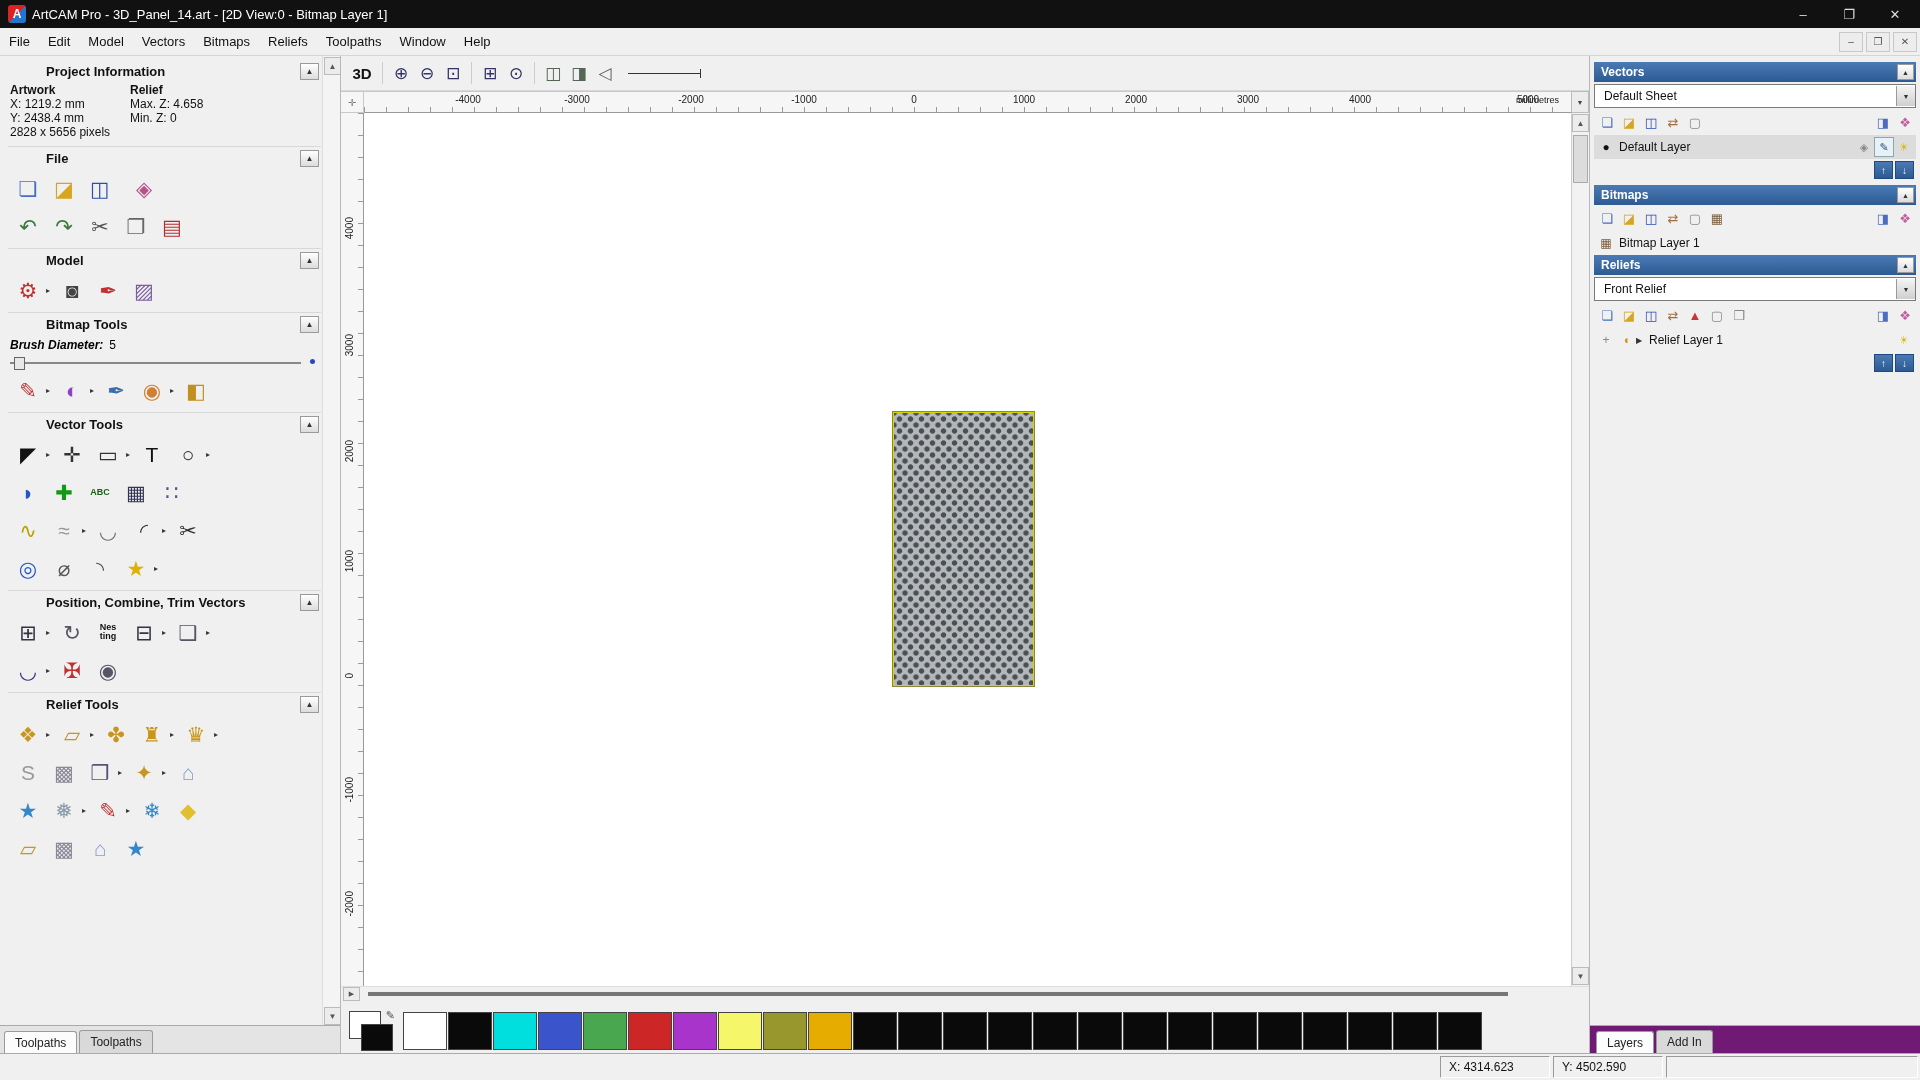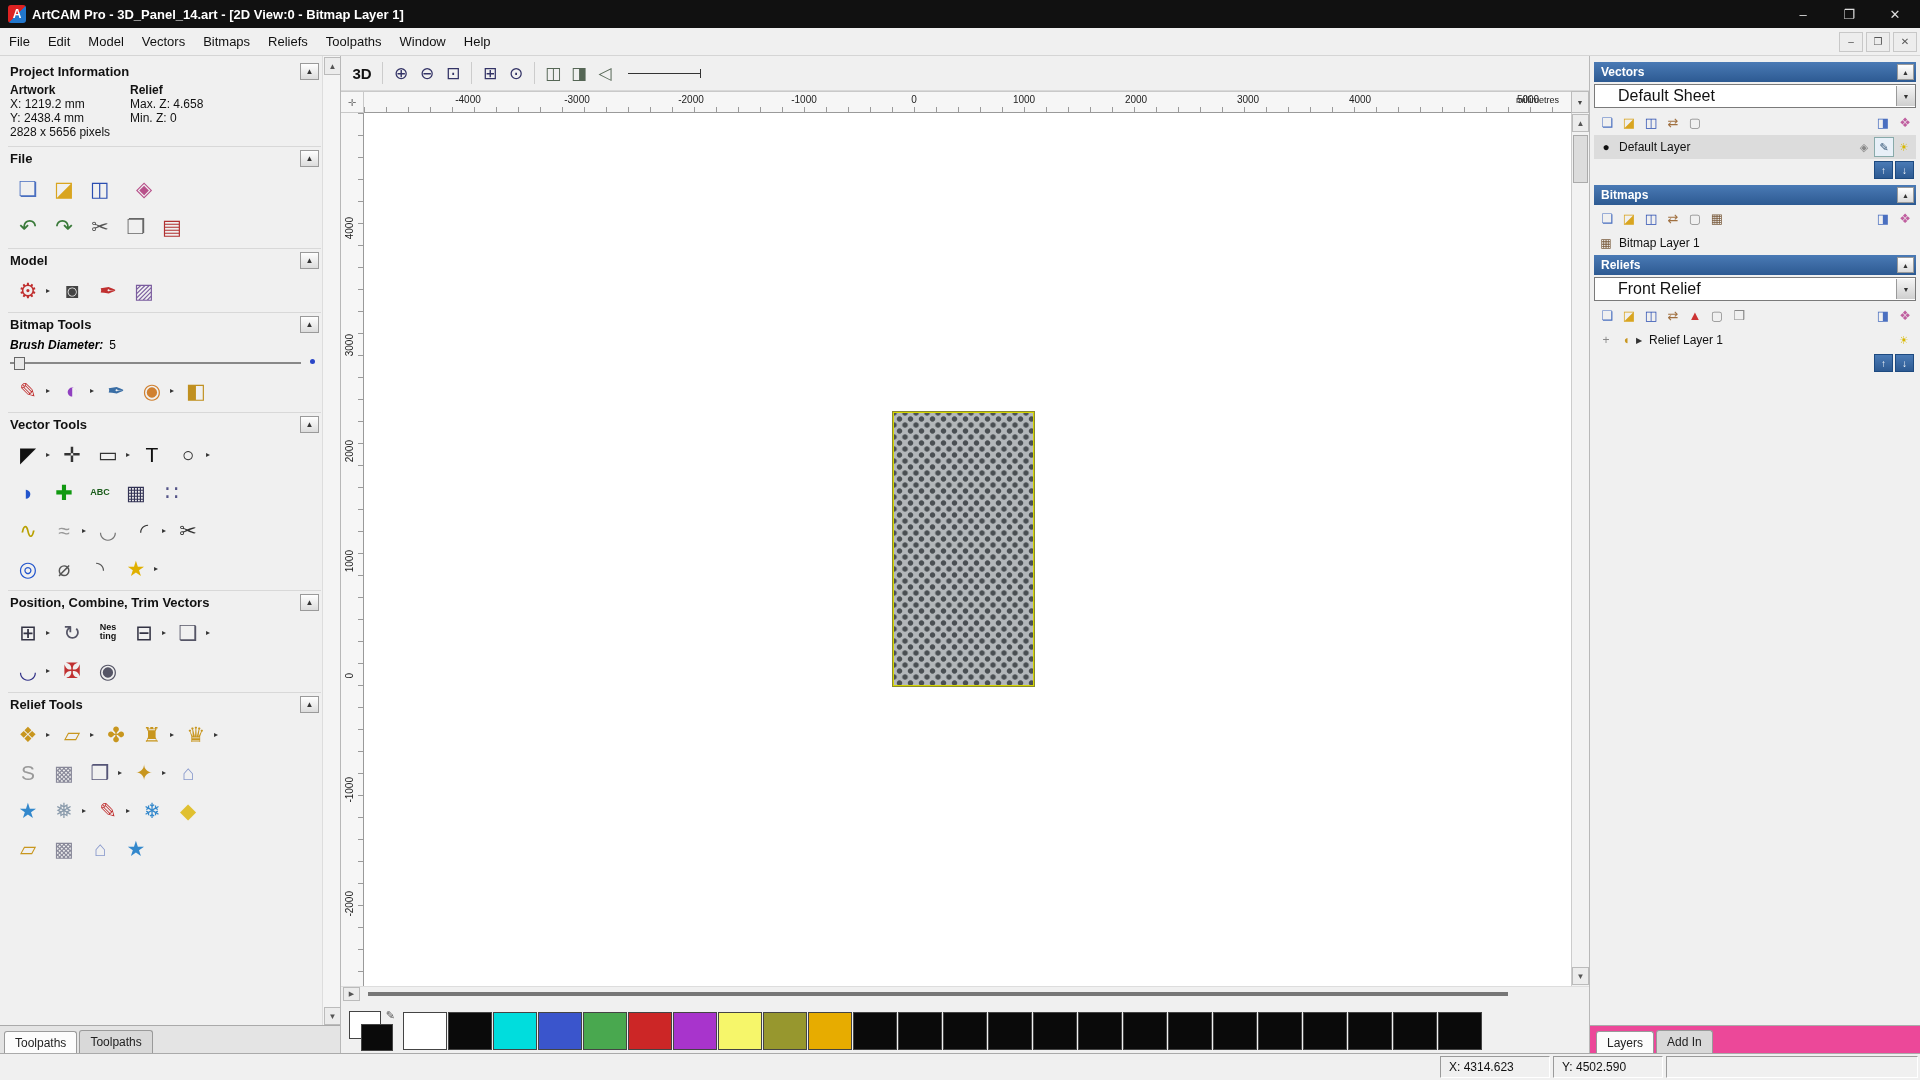--- a/index.html
+++ b/index.html
@@ -4,41 +4,41 @@
 <style>
   html,body{margin:0;padding:0;width:1920px;height:1080px;overflow:hidden;
     font-family:"Liberation Sans","DejaVu Sans",sans-serif;background:#f0f0f0;
     -webkit-user-select:none;user-select:none;}
   .window{width:1920px;height:1080px;display:flex;flex-direction:column;}
 
   
   .titlebar{height:28px;background:#111;color:#fff;display:flex;align-items:center;flex:0 0 28px;}
   .app-ico{width:18px;height:18px;margin:0 6px 0 8px;background:linear-gradient(135deg,#d22 50%,#27c 50%);
     border-radius:3px;color:#fff;font-size:12px;font-weight:bold;display:flex;align-items:center;justify-content:center;}
-  .tb-title{font-size:13px;flex:1;white-space:nowrap;font-weight:bold;}
+  .tb-title{font-size:13px;flex:1;white-space:nowrap;}
   .tb-btn{width:46px;height:28px;display:flex;align-items:center;justify-content:center;font-size:13px;color:#ddd;}
   .tb-btn.close{margin-right:2px;}
 
   
   .menubar{height:27px;background:#f0f0f0;border-bottom:1px solid #d5d5d5;display:flex;align-items:center;flex:0 0 27px;}
   .mb-item{padding:0 9px;font-size:13px;color:#111;height:100%;display:flex;align-items:center;}
   .mb-spacer{flex:1;}
   .mdi-btn{width:22px;height:18px;margin-right:3px;display:flex;align-items:center;justify-content:center;
     font-size:10px;color:#555;border:1px solid #c8c8c8;background:#ededed;}
 
   
   .content{flex:1;display:flex;min-height:0;}
 
   
   .lp{width:340px;flex:0 0 340px;background:#f0f0f0;border-right:1px solid #b8b8b8;position:relative;overflow:hidden;}
   .lp-inner{position:absolute;left:0;top:0;right:17px;bottom:27px;overflow:hidden;padding:4px 2px 0 8px;}
   .sec-h{display:flex;align-items:center;justify-content:space-between;border-top:1px solid #d8d8d8;
     padding:3px 2px 2px 2px;margin-top:3px;}
   .sec-h:first-child{border-top:none;margin-top:0;}
-  .sec-title{font-size:13px;font-weight:bold;color:#111;}
+  .sec-title{font-size:13px;font-weight:bold;color:#111;margin-left:36px;}
   .cap{width:17px;height:15px;border:1px solid #9a9a9a;background:linear-gradient(#fff,#dcdcdc);
     font-size:8px;color:#333;display:flex;align-items:center;justify-content:center;}
   .pi{font-size:12px;color:#111;padding:1px 2px 4px 2px;}
   .pi-row{display:flex;}
   .pi-c1{width:108px;}
   .pi-c2{flex:1;margin-left:12px;}
   .pi b{font-weight:bold;}
   .irow{display:flex;align-items:center;padding:2px 0 2px 2px;}
   .ti{width:36px;height:34px;display:flex;align-items:center;justify-content:center;font-size:21px;line-height:1;}
   .ti-sm{font-size:9px;line-height:9px;font-weight:bold;white-space:pre-line;text-align:center;}
@@ -106,36 +106,36 @@
   .sw-special .pb{position:absolute;left:12px;top:13px;width:30px;height:25px;background:#0a0a0a;border:1px solid #444;}
   .sw-special .pen{position:absolute;right:0;top:-2px;font-size:11px;color:#555;}
 
   
   .rp{width:330px;flex:0 0 330px;background:#f0f0f0;border-left:1px solid #b8b8b8;position:relative;overflow:hidden;}
   .rp-inner{position:absolute;left:0;right:0;top:0;bottom:27px;padding:6px 4px 0 4px;overflow:hidden;}
   .rp-h{height:20px;background:linear-gradient(#4a7ab5,#2d5a92);color:#fff;font-size:12px;font-weight:bold;
     display:flex;align-items:center;justify-content:space-between;padding:0 2px 0 7px;margin-bottom:2px;}
   .rp-h .cap{width:15px;height:14px;font-size:7px;}
   .dd{height:22px;background:#fff;border:1px solid #7a7a7a;display:flex;align-items:center;margin-bottom:3px;}
-  .dd .txt{flex:1;font-size:16px;padding-left:23px;color:#111;}
+  .dd .txt{flex:1;font-size:12px;padding-left:9px;color:#111;}
   .dd .arr{width:18px;height:20px;background:linear-gradient(#f4f4f4,#cfcfcf);border-left:1px solid #9a9a9a;
     display:flex;align-items:center;justify-content:center;font-size:7px;color:#333;}
   .rp-tools{display:flex;align-items:center;padding:1px 0 3px 2px;}
   .si{width:22px;height:20px;display:flex;align-items:center;justify-content:center;font-size:13px;}
   .layer-row{height:24px;display:flex;align-items:center;font-size:12px;color:#111;padding:0 2px;}
   .layer-row.sel{background:#dcdcdc;}
   .layer-row .lr-ico{width:20px;display:flex;align-items:center;justify-content:center;font-size:12px;}
   .layer-row .lr-lab{flex:1;padding-left:3px;}
   .layer-row .mini{width:18px;height:18px;display:flex;align-items:center;justify-content:center;font-size:11px;
     border:1px solid transparent;}
   .layer-row .mini.pressed{border:1px solid #8aa;background:#e8f0f8;}
   .updown{display:flex;justify-content:flex-end;padding:2px 2px 6px 0;gap:2px;}
   .udbtn{width:17px;height:16px;background:linear-gradient(#4a7ab5,#2d5a92);border:1px solid #1d4a80;
     color:#fff;font-size:10px;display:flex;align-items:center;justify-content:center;}
-  .rp-tabs{position:absolute;left:0;right:0;bottom:0;height:27px;background:#ec4899;border-top:1px solid #aaa;
+  .rp-tabs{position:absolute;left:0;right:0;bottom:0;height:27px;background:#701a75;border-top:1px solid #aaa;
     display:flex;align-items:flex-end;padding-left:6px;}
   .expander{font-size:8px;color:#333;width:10px;}
 
   
   .statusbar{height:26px;flex:0 0 26px;background:#f0f0f0;border-top:1px solid #aaa;display:flex;
     align-items:center;font-size:12px;color:#111;}
   .sb-fill{flex:1;height:20px;margin:0 2px;}
   .sb-cell{height:20px;display:flex;align-items:center;padding:0 8px;border:1px solid;
     border-color:#9a9a9a #fff #fff #9a9a9a;background:#f0f0f0;margin-right:3px;}
   .sb-cell.x{width:92px;}

